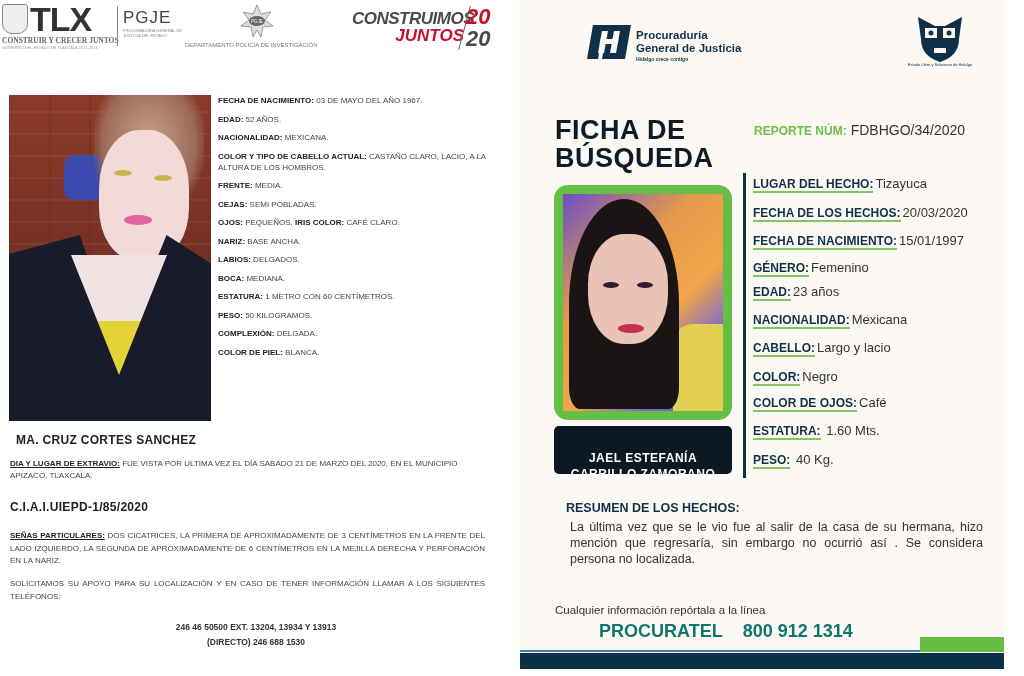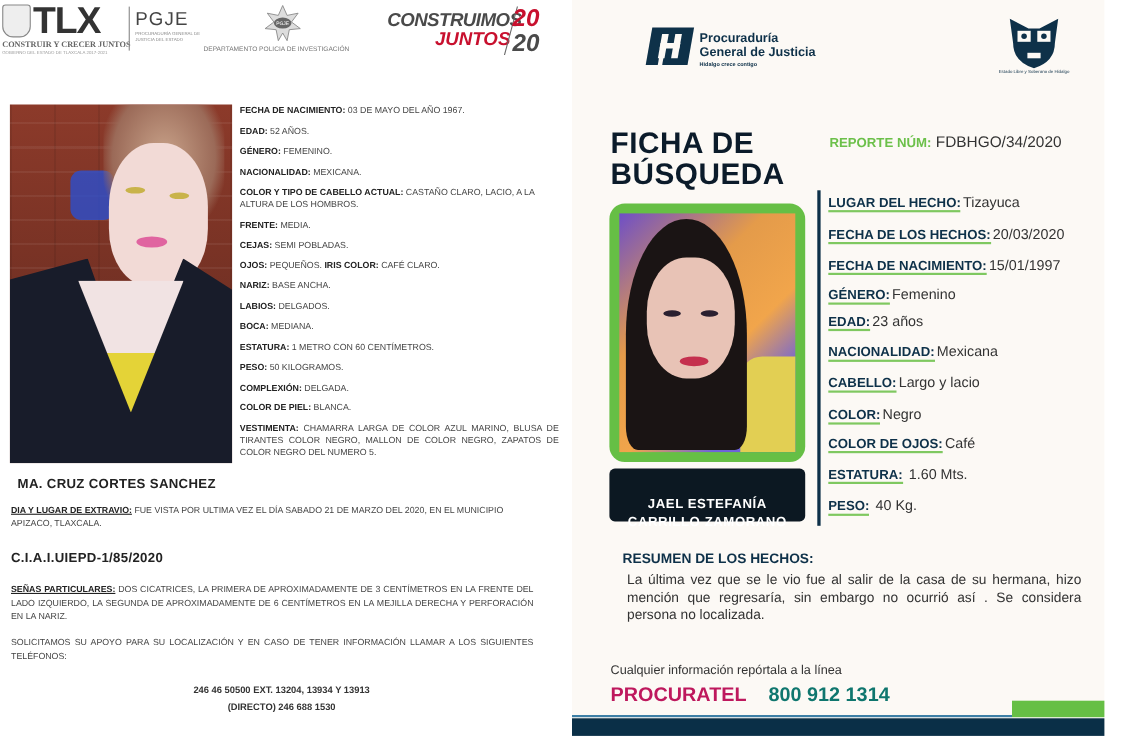--- a/index.html
+++ b/index.html
@@ -90,21 +90,21 @@
     .r-fields { position: absolute; left: 233px; top: 176px; width: 250px; }
     .r-field { position: absolute; left: 0; white-space: nowrap; font-size: 13px; color: #333; }
     .r-field .k { font-weight: 900; color: #0e3149; font-size: 12px; border-bottom: 2px solid #7fc860; }
     .r-field .v { margin-left: 2px; }
 
     .r-res-title { position: absolute; left: 46px; top: 501px; font-weight: 900; font-size: 12.5px; color: #0e3149; }
     .r-res-text { position: absolute; left: 50px; top: 519px; width: 413px; font-size: 12.5px; line-height: 16px; color: #333; text-align: justify; }
 
     .r-contact { position: absolute; left: 35px; top: 604px; font-size: 11.5px; color: #333; }
     .r-procuratel { position: absolute; left: 35px; top: 621px; font-weight: 900; font-size: 18px; white-space: nowrap; }
-    .r-procuratel .g { color: #be185d; }
+    .r-procuratel .g { color: #0f766e; margin-left: 44px; }
     .r-procuratel .n { color: #0f766e; margin-left: 20px; }
 
     .r-line-thin { position: absolute; left: 0; top: 650px; width: 400px; height: 2px; background: #3d7fa6; }
     .r-green { position: absolute; left: 400px; top: 637px; width: 84px; height: 15px; background: #66bf45; }
     .r-navy { position: absolute; left: 0; top: 653px; width: 484px; height: 16px; background: #0a2f47; }
   </style>
 </head>
 <body>
 
 <div class="left">
@@ -146,34 +146,32 @@
     <div class="eye1"></div>
     <div class="eye2"></div>
     <div class="lips"></div>
     <div class="body"></div>
     <div class="neck"></div>
   </div>
 
   <div class="l-fields">
     <div class="l-field"><b>FECHA DE NACIMIENTO:</b><span> 03 DE MAYO DEL AÑO 1967.</span></div>
     <div class="l-field"><b>EDAD:</b><span> 52 AÑOS.</span></div>
-    <div class="l-field"><b>GÉNERO:</b><span> FEMENINO.</span></div>
     <div class="l-field"><b>NACIONALIDAD:</b><span> MEXICANA.</span></div>
     <div class="l-field"><b>COLOR Y TIPO DE CABELLO ACTUAL:</b><span> CASTAÑO CLARO, LACIO, A LA ALTURA DE LOS HOMBROS.</span></div>
     <div class="l-field"><b>FRENTE:</b><span> MEDIA.</span></div>
     <div class="l-field"><b>CEJAS:</b><span> SEMI POBLADAS.</span></div>
     <div class="l-field"><b>OJOS:</b><span> PEQUEÑOS.</span><b> IRIS COLOR:</b><span> CAFÉ CLARO.</span></div>
     <div class="l-field"><b>NARIZ:</b><span> BASE ANCHA.</span></div>
     <div class="l-field"><b>LABIOS:</b><span> DELGADOS.</span></div>
     <div class="l-field"><b>BOCA:</b><span> MEDIANA.</span></div>
     <div class="l-field"><b>ESTATURA:</b><span> 1 METRO CON 60 CENTÍMETROS.</span></div>
     <div class="l-field"><b>PESO:</b><span> 50 KILOGRAMOS.</span></div>
     <div class="l-field"><b>COMPLEXIÓN:</b><span> DELGADA.</span></div>
     <div class="l-field"><b>COLOR DE PIEL:</b><span> BLANCA.</span></div>
-    <div class="l-field wrap"><b>VESTIMENTA:</b><span> CHAMARRA LARGA DE COLOR AZUL MARINO, BLUSA DE TIRANTES COLOR NEGRO, MALLON DE COLOR NEGRO, ZAPATOS DE COLOR NEGRO DEL NUMERO 5.</span></div>
   </div>
 
   <div class="l-name">MA. CRUZ CORTES SANCHEZ</div>
   <div class="l-extravio"><u>DIA Y LUGAR DE EXTRAVIO:</u><span> FUE VISTA POR ULTIMA VEZ EL DÍA SABADO 21 DE MARZO DEL 2020, EN EL MUNICIPIO APIZACO, TLAXCALA.</span></div>
   <div class="l-case">C.I.A.I.UIEPD-1/85/2020</div>
   <div class="l-senas"><u>SEÑAS PARTICULARES:</u><span> DOS CICATRICES, LA PRIMERA DE APROXIMADAMENTE DE 3 CENTÍMETROS EN LA FRENTE DEL LADO IZQUIERDO, LA SEGUNDA DE APROXIMADAMENTE DE 6 CENTÍMETROS EN LA MEJILLA DERECHA Y PERFORACIÓN EN LA NARIZ.</span></div>
   <div class="l-solic">SOLICITAMOS SU APOYO PARA SU LOCALIZACIÓN Y EN CASO DE TENER INFORMACIÓN LLAMAR A LOS SIGUIENTES TELÉFONOS:</div>
   <div class="l-phones">
     <div>246 46 50500 EXT. 13204, 13934 Y 13913</div>
     <div>(DIRECTO) 246 688 1530</div>

